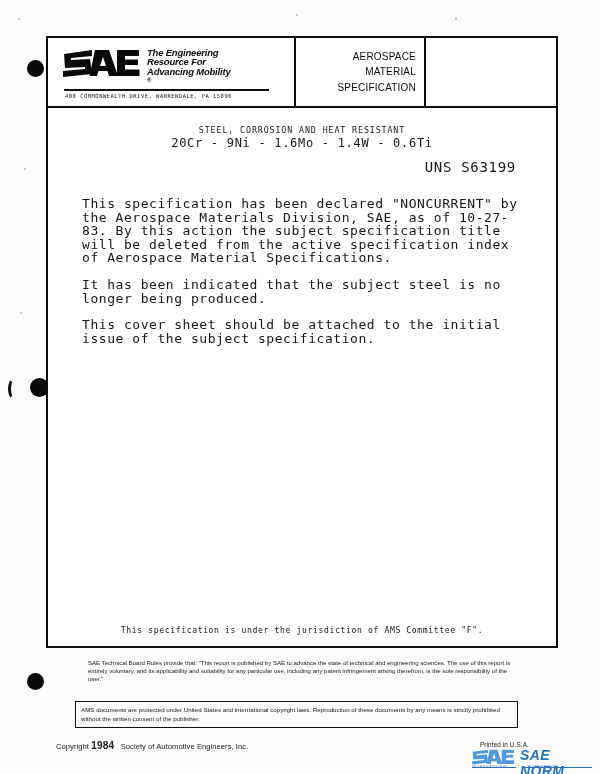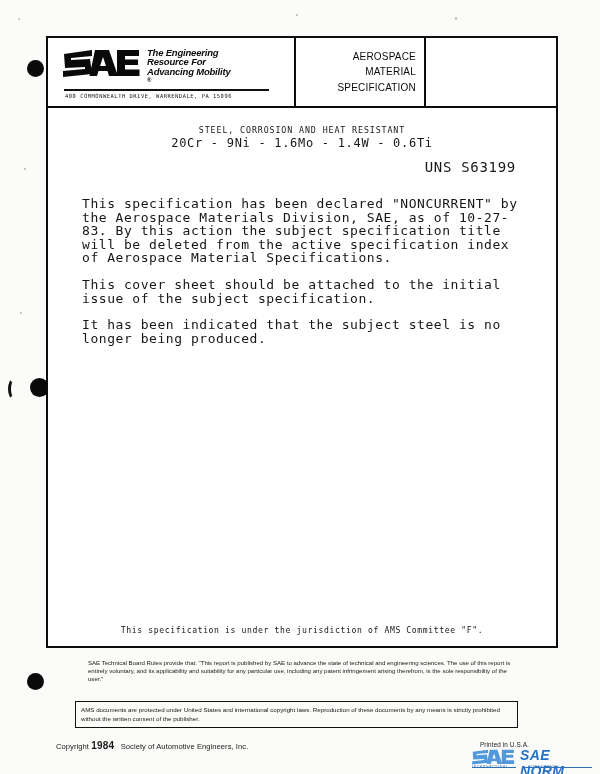--- a/index.html
+++ b/index.html
@@ -151,22 +151,22 @@
 
       <div class="title-block">
         <div class="mono title-1">STEEL, CORROSION AND HEAT RESISTANT</div>
         <div class="mono title-2">20Cr - 9Ni - 1.6Mo - 1.4W - 0.6Ti</div>
       </div>
 
       <div class="mono uns">UNS S63199</div>
 
       <div class="paras">
         <p class="mono para">This specification has been declared "NONCURRENT" by the Aerospace Materials Division, SAE, as of 10-27-83.  By this action the subject specification title will be deleted from the active specification index of Aerospace Material Specifications.</p>
+        <p class="mono para">It has been indicated that the subject steel is no longer being produced.</p>
         <p class="mono para">This cover sheet should be attached to the initial issue of the subject specification.</p>
-        <p class="mono para">It has been indicated that the subject steel is no longer being produced.</p>
       </div>
 
       <div class="mono jurisdiction">This specification is under the jurisdiction of AMS Committee "F".</div>
     </div>
   </div>
 
   <div class="legal">SAE Technical Board Rules provide that: "This report is published by SAE to advance the state of technical and engineering sciences. The use of this report is entirely voluntary, and its applicability and suitability for any particular use, including any patent infringement arising therefrom, is the sole responsibility of the user."</div>
 
   <div class="copybox">AMS documents are protected under United States and international copyright laws.  Reproduction of these documents by any means is strictly prohibited without the written consent of the publisher.</div>
 

